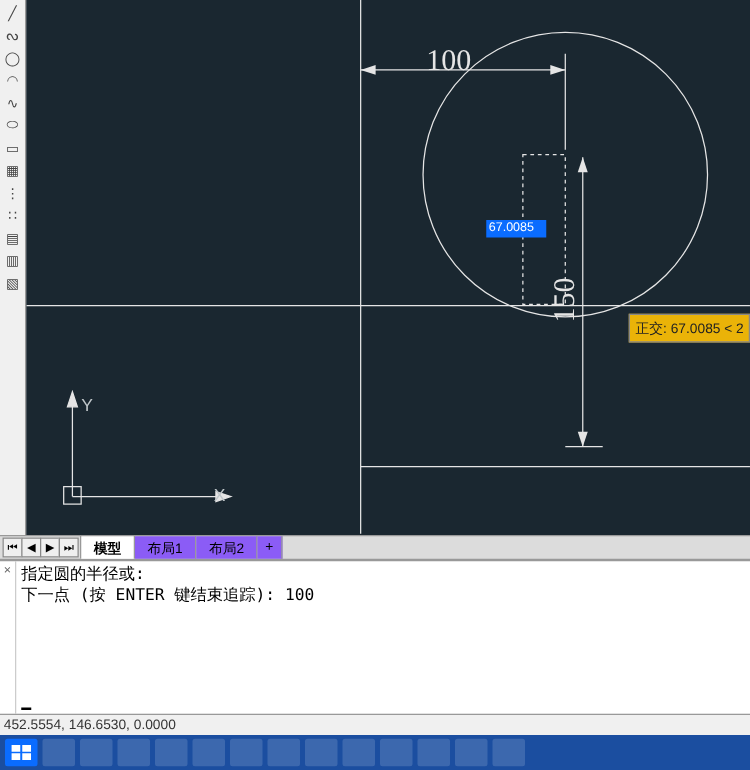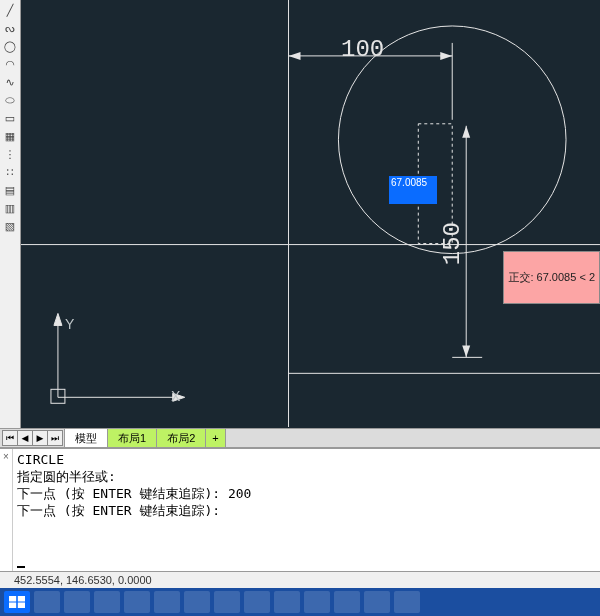--- a/index.html
+++ b/index.html
@@ -1,38 +1,38 @@
 <!DOCTYPE html>
 <html><head>
 <meta charset="utf-8">
 <style>
   html,body{margin:0;padding:0;width:600px;height:616px;font-family:"Microsoft YaHei",SimSun,sans-serif;font-size:12px;background:#fff;overflow:hidden}
   .root{display:flex;flex-direction:column;width:600px;height:616px}
   .canvas-row{display:flex;height:428px}
   .toolbar{width:20px;background:#f0f0f0;border-right:1px solid #999;display:flex;flex-direction:column;align-items:center;padding-top:2px;gap:2px}
   .tool-btn{width:16px;height:16px;display:flex;align-items:center;justify-content:center;cursor:pointer;font-size:11px;color:#444}
   .viewport{position:relative;flex:1;background:#1a2730;overflow:hidden}
-  .dim-txt{position:absolute;color:#e5e5e5;font-size:24px;font-family:Liberation Mono, monospace}
+  .dim-txt{position:absolute;color:#e5e5e5;font-size:24px;font-family:Liberation Serif, serif}
   .dim-txt.v{writing-mode:vertical-rl;transform:rotate(180deg)}
-  .dyn-input{position:absolute;left:368px;top:176px;width:44px;height:28px;background:#0a6cff;color:#fff;font-size:10px;padding:0 2px;line-height:14px}
-  .tooltip{position:absolute;right:0;top:251px;background:#fca5a5;border:1px solid #888;padding:18px 4px;font-size:11px;color:#222}
+  .dyn-input{position:absolute;left:368px;top:176px;width:44px;height:14px;background:#0a6cff;color:#fff;font-size:10px;padding:0 2px;line-height:14px}
+  .tooltip{position:absolute;right:0;top:251px;background:#eab308;border:1px solid #888;padding:3px 4px;font-size:11px;color:#222}
   .ucs-label{position:absolute;color:#bfc6c9;font-size:14px}
   .tabbar{height:18px;background:#dcdcdc;border-top:1px solid #999;border-bottom:1px solid #999;display:flex;align-items:stretch;font-size:11px}
   .nav-btns{display:flex;align-items:center;padding:0 2px;gap:0}
   .nav-btn{width:14px;height:14px;border:1px solid #888;background:#efefef;display:flex;align-items:center;justify-content:center;font-size:9px;margin-right:-1px;cursor:pointer}
-  .tab{padding:0 10px;border-right:1px solid #999;display:flex;align-items:center;background:#bef264;cursor:pointer}
-  .tab.active{background:#fff;border-top:1px solid #999;border-left:1px solid #999;margin-top:-1px;font-weight:normal}
+  .tab{padding:0 10px;border-right:1px solid #999;display:flex;align-items:center;background:#8b5cf6;cursor:pointer}
+  .tab.active{background:#fff;border-top:1px solid #999;border-left:1px solid #999;margin-top:-1px;font-weight:bold}
   .tab.add{padding:0 6px}
   .cmdwin{flex:1;display:flex;border-top:1px solid #999;background:#fff}
   .cmd-close{width:12px;border-right:1px solid #ccc;display:flex;align-items:flex-start;justify-content:center;font-size:10px;color:#666;cursor:pointer;padding-top:2px}
   .cmd-body{flex:1;padding:2px 4px;font-size:13px;line-height:17px;color:#000;font-family:SimSun,monospace;position:relative}
   .cmd-line{white-space:pre}
   .cmd-prompt{position:absolute;bottom:3px;left:4px}
   .caret{display:inline-block;width:8px;height:14px;border-bottom:2px solid #000;vertical-align:bottom}
-  .status{height:16px;background:#f0f0f0;border-top:1px solid #999;padding:0 14px;font-size:11px;display:flex;align-items:center;color:#333}
+  .status{height:16px;background:#f0f0f0;border-top:1px solid #999;padding:0 3px;font-size:11px;display:flex;align-items:center;color:#333}
   .taskbar{height:28px;background:#1b4ea0;display:flex;align-items:center;gap:4px;padding:0 4px}
   .task-item{width:26px;height:22px;background:rgba(255,255,255,0.15);border-radius:2px}
   .task-start{background:#0a6cff;position:relative}
   .task-start::before{content:"";position:absolute;inset:5px;background:#fff;clip-path:polygon(0 0,45% 0,45% 45%,0 45%,0 55%,45% 55%,45% 100%,55% 100%,55% 55%,100% 55%,100% 45%,55% 45%,55% 0,100% 0,100% 100%,0 100%)}
   svg{position:absolute;inset:0;pointer-events:none}
   .stroke{stroke:#e5e5e5;stroke-width:1;fill:none}
   .dash{stroke-dasharray:3 3}
 </style>
 </head>
 <body>
@@ -104,24 +104,22 @@
     </div>
     <div class="tab active">模型</div>
     <div class="tab">布局1</div>
     <div class="tab">布局2</div>
     <div class="tab add">+</div>
   </div>
 
   <div class="cmdwin">
     <div class="cmd-close">×</div>
     <div class="cmd-body">
-      <div class="cmd-line">CIRCLE</div>
       <div class="cmd-line">指定圆的半径或:</div>
-      <div class="cmd-line">下一点 (按 ENTER 键结束追踪): 200</div>
-      <div class="cmd-line">下一点 (按 ENTER 键结束追踪):</div>
+      <div class="cmd-line">下一点 (按 ENTER 键结束追踪): 100</div>
       <div class="cmd-line"> </div>
       <div class="cmd-prompt"><span class="caret"></span></div>
     </div>
   </div>
 
   <div class="status">
     <span>452.5554, 146.6530, 0.0000</span>
   </div>
 
   <div class="taskbar">

